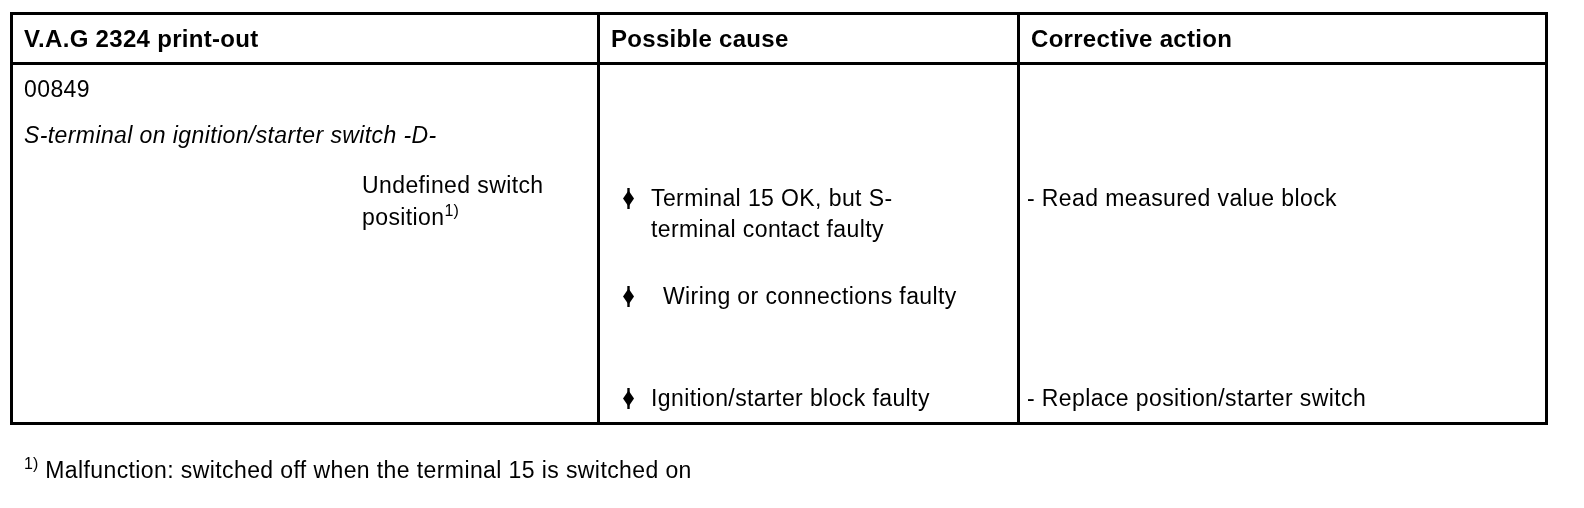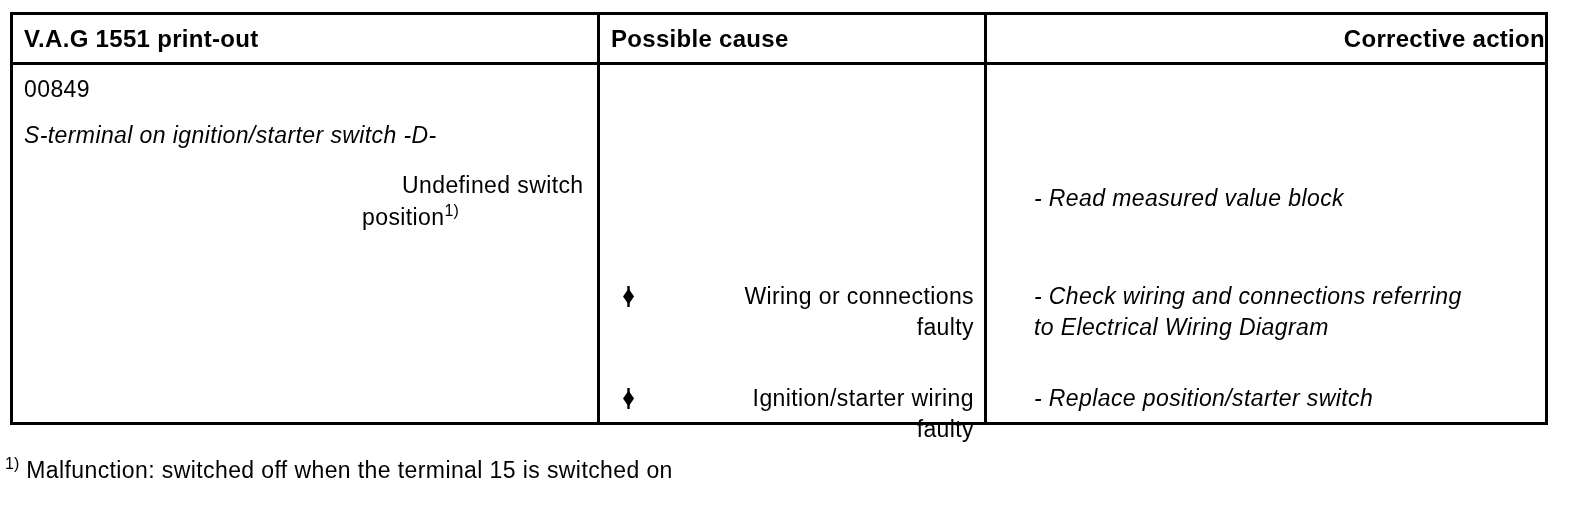--- a/index.html
+++ b/index.html
@@ -15,102 +15,108 @@
   .fault-table {
     position: absolute; left: 10px; top: 12px;
     width: 1538px; height: 413px;
     border: 3px solid #000000;
     background: #ffffff;
   }
   .thead { display: flex; height: 50px; border-bottom: 3px solid #000000; }
   .tbody { display: flex; height: 360px; }
   .cell { position: relative; }
   .c1 { width: 587px; border-right: 3px solid #000000; }
-  .c2 { width: 387px; border-right: 3px solid #000000; text-align: right; }
-  .c3 { flex: 1; justify-content: flex-end; }
+  .c2 { width: 420px; border-right: 3px solid #000000; }
+  .c3 { flex: 1; }
   .th {
     display: flex; align-items: center;
     padding-left: 11px;
     font-weight: bold; font-size: 24px; letter-spacing: 0.3px;
   }
   .body-text { font-size: 23px; line-height: 31px; letter-spacing: 0.4px; padding-left: 30px; }
 
   
   .fault-code   { position: absolute; left: 11px;  top: 9px; }
   .fault-name   { position: absolute; left: 11px;  top: 55px; font-style: italic; }
   .fault-cond   { position: absolute; left: 349px; top: 104px; width: 225px;
                   line-height: 32px; }
-  .prewrap      { white-space: pre-line; margin-left: 40px; }
+  .prewrap      { white-space: pre-line; }
   sup { font-size: 16px; line-height: 0; letter-spacing: 0; }
 
   
   .cause-item { position: absolute; left: 22px; right: 10px;
                 display: flex; align-items: flex-start; }
   .bullet-glyph { flex: none; width: 13px; height: 21px; margin-top: 5px; margin-right: 16px; }
   .row-a { top: 118px; }
-  .row-b { top: 216px; }
+  .row-b { top: 216px; gap: 12px; }
   .row-c { top: 318px; }
 
   
-  .action-item { position: absolute; left: 7px; right: 8px; font-style: italic; }
+  .action-item { position: absolute; left: 7px; right: 8px; }
 
   
-  .footnote { position: absolute; left: 5px; top: 455px;
+  .footnote { position: absolute; left: 24px; top: 455px;
               font-size: 23px; line-height: 31px; letter-spacing: 0.4px; }
   .footnote sup { margin-right: 7px; }
 </style>
 </head>
 <body>
 
 <div class="page">
 
   <div class="fault-table">
 
     <div class="thead">
       <div class="cell c1 th">
-        <span>V.A.G 1551 print-out</span>
+        <span>V.A.G 2324 print-out</span>
       </div>
       <div class="cell c2 th">
         <span>Possible cause</span>
       </div>
       <div class="cell c3 th">
         <span>Corrective action</span>
       </div>
     </div>
 
     <div class="tbody">
 
       <div class="cell c1 body-text">
         <div class="fault-code">00849</div>
         <div class="fault-name">S-terminal on ignition/starter switch -D-</div>
         <div class="fault-cond"><span class="prewrap">Undefined switch
 position</span><sup>1)</sup></div>
       </div>
 
       <div class="cell c2 body-text">
+        <div class="cause-item row-a">
+          <svg class="bullet-glyph" viewBox="0 0 13 21" xmlns="http://www.w3.org/2000/svg">
+              <line x1="6.5" y1="0" x2="6.5" y2="21" stroke="#000" stroke-width="2.4"></line>
+              <path d="M6.5 2.5 L12 10.5 L6.5 18.5 L1 10.5 Z" fill="#000"></path>
+            </svg>
+          <span class="prewrap">Terminal 15 OK, but S-
+terminal contact faulty</span>
+        </div>
         <div class="cause-item row-b">
           <svg class="bullet-glyph" viewBox="0 0 13 21" xmlns="http://www.w3.org/2000/svg">
               <line x1="6.5" y1="0" x2="6.5" y2="21" stroke="#000" stroke-width="2.4"></line>
               <path d="M6.5 2.5 L12 10.5 L6.5 18.5 L1 10.5 Z" fill="#000"></path>
             </svg>
           <span class="prewrap">Wiring or connections faulty</span>
         </div>
         <div class="cause-item row-c">
           <svg class="bullet-glyph" viewBox="0 0 13 21" xmlns="http://www.w3.org/2000/svg">
               <line x1="6.5" y1="0" x2="6.5" y2="21" stroke="#000" stroke-width="2.4"></line>
               <path d="M6.5 2.5 L12 10.5 L6.5 18.5 L1 10.5 Z" fill="#000"></path>
             </svg>
-          <span class="prewrap">Ignition/starter wiring faulty</span>
+          <span class="prewrap">Ignition/starter block faulty</span>
         </div>
       </div>
 
       <div class="cell c3 body-text">
         <div class="action-item prewrap row-a">- Read measured value block</div>
-        <div class="action-item prewrap row-b">- Check wiring and connections referring
-to Electrical Wiring Diagram</div>
         <div class="action-item prewrap row-c">- Replace position/starter switch</div>
       </div>
 
     </div>
   </div>
 
   <div class="footnote"><sup>1)</sup><span>Malfunction: switched off when the terminal 15 is switched on</span></div>
 
 </div>
 

